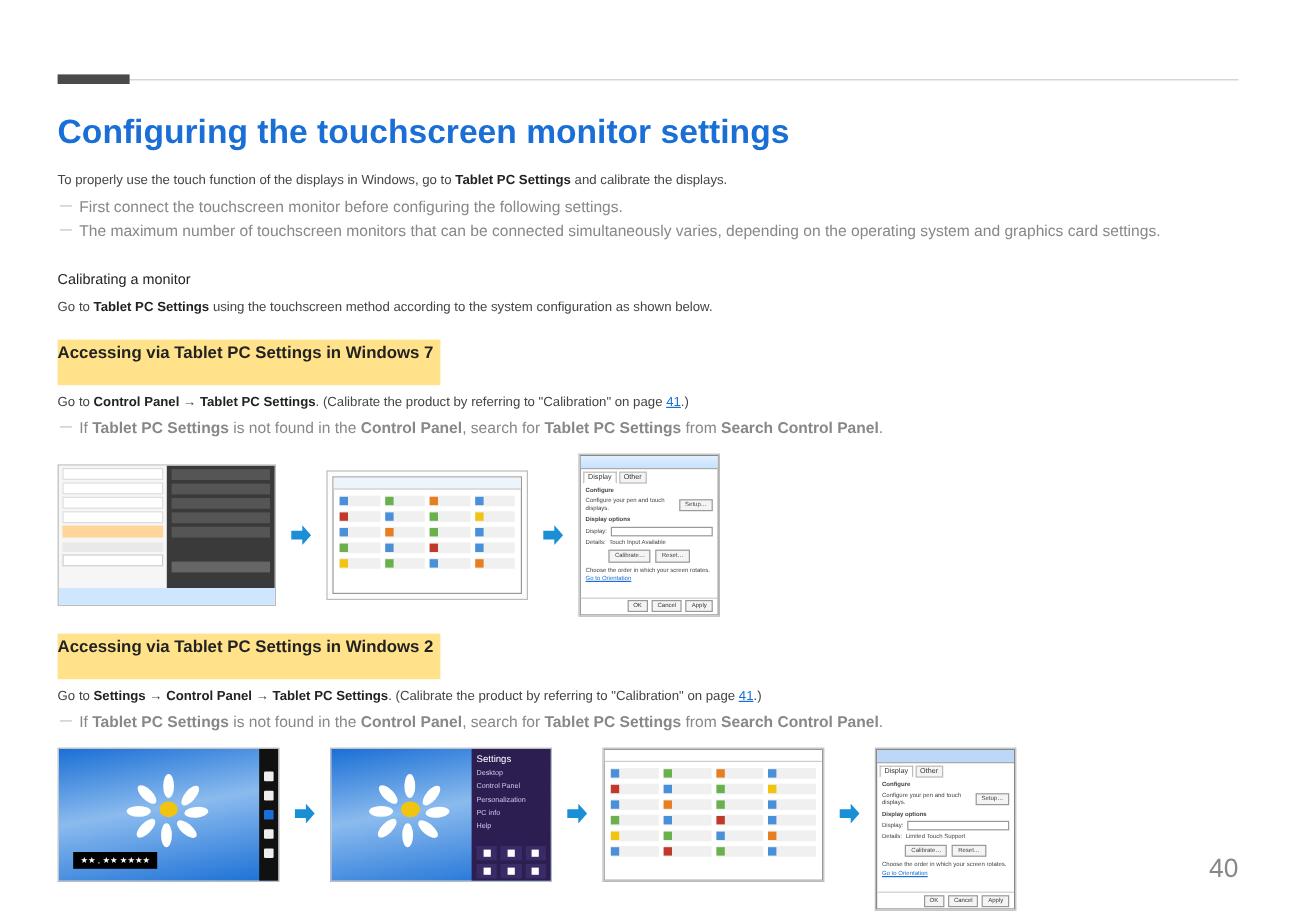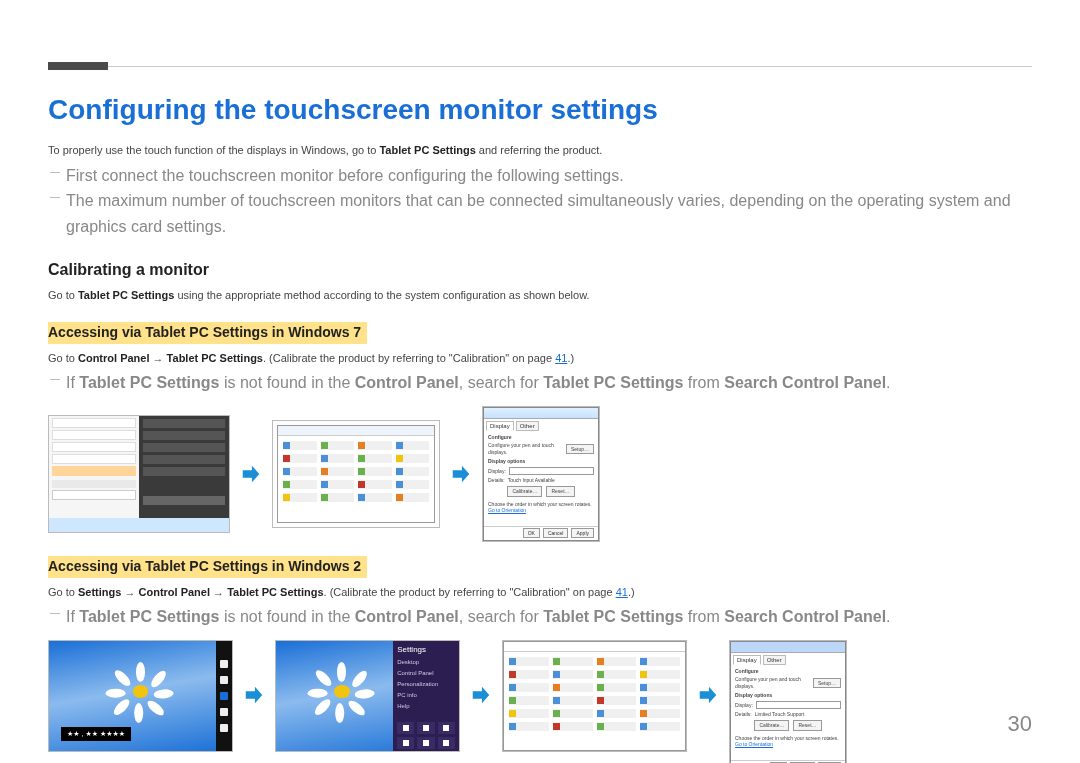--- a/index.html
+++ b/index.html
@@ -36,48 +36,48 @@
     margin-top: 46px;
     margin-bottom: 16px;
   }
   .body-text {
     font-size: 11px;
     color: #444;
     line-height: 1.5;
   }
   .body-text strong { font-weight: 700; color: #222; }
   .note-line {
-    font-size: 16px;
+    font-size: 13px;
     color: #888;
     line-height: 1.6;
     padding-left: 18px;
     position: relative;
   }
   .note-line::before {
     content: "—";
     position: absolute;
     left: 2px;
     color: #aaa;
     font-size: 10px;
     top: 1px;
   }
   .h2 {
-    font-size: 16px;
-    font-weight: 700;
+    font-size: 12px;
+    font-weight: 400;
     color: #222;
     margin-top: 22px;
     margin-bottom: 8px;
   }
   .h3 {
     display: inline-block;
     font-size: 14px;
     font-weight: 600;
     color: #222;
     background: #ffe28a;
-    padding: 2px 6px 4px 0;
+    padding: 2px 6px 20px 0;
     margin-top: 14px;
     margin-bottom: 6px;
   }
   .para { margin-bottom: 4px; }
   .link-num { color: #1a6fd6; text-decoration: underline; font-size: 11px; }
   .flow-row {
     display: flex;
     align-items: center;
     gap: 10px;
     margin-top: 10px;
@@ -151,28 +151,28 @@
 <body>
 
 
 
 <div class="top-rule"></div>
 <div class="top-tab"></div>
 
 <div class="h1">Configuring the touchscreen monitor settings</div>
 
 <p class="body-text para">
-  <span>To properly use the touch function of the displays in Windows, go to </span><strong>Tablet PC Settings</strong><span> and referring the product.</span>
+  <span>To properly use the touch function of the displays in Windows, go to </span><strong>Tablet PC Settings</strong><span> and calibrate the displays.</span>
 </p>
 <p class="note-line">First connect the touchscreen monitor before configuring the following settings.</p>
 <p class="note-line">The maximum number of touchscreen monitors that can be connected simultaneously varies, depending on the operating system and graphics card settings.</p>
 
 <div class="h2">Calibrating a monitor</div>
 <p class="body-text para">
-  <span>Go to </span><strong>Tablet PC Settings</strong><span> using the appropriate method according to the system configuration as shown below.</span>
+  <span>Go to </span><strong>Tablet PC Settings</strong><span> using the touchscreen method according to the system configuration as shown below.</span>
 </p>
 
 
 <div class="h3">Accessing via Tablet PC Settings in Windows 7</div>
 <p class="body-text para">
   <span>Go to </span><strong>Control Panel</strong><span> → </span><strong>Tablet PC Settings</strong><span>. (Calibrate the product by referring to "Calibration" on page </span><a class="link-num">41</a><span>.)</span>
 </p>
 <p class="note-line">
   <span>If </span><strong>Tablet PC Settings</strong><span> is not found in the </span><strong>Control Panel</strong><span>, search for </span><strong>Tablet PC Settings</strong><span> from </span><strong>Search Control Panel</strong><span>.</span>
 </p>
@@ -520,16 +520,16 @@
       </div>
       <div class="tpc-foot">
         <span class="tpc-btn">OK</span>
         <span class="tpc-btn">Cancel</span>
         <span class="tpc-btn">Apply</span>
       </div>
     </div>
   </div>
 </div>
 
-<div class="page-num">30</div>
+<div class="page-num">40</div>
 
 
 
 
 </body></html>

